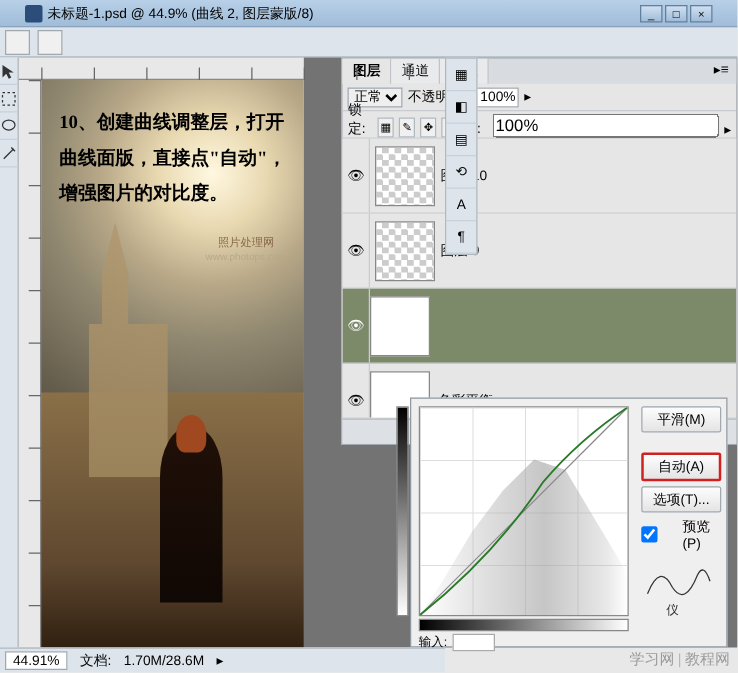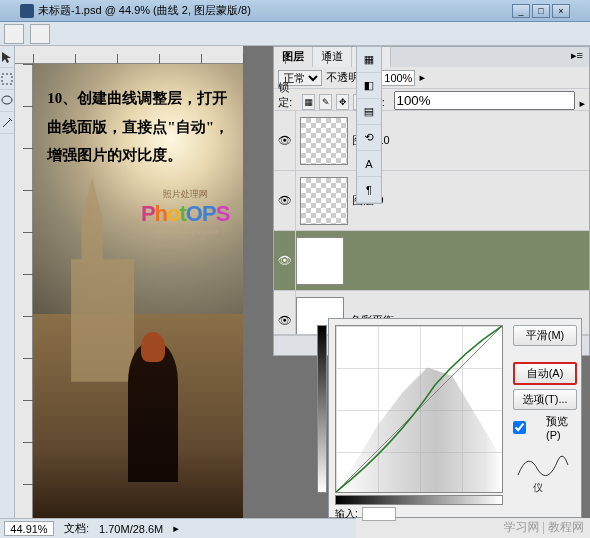--- a/index.html
+++ b/index.html
@@ -167,21 +167,20 @@
         <div class="tick" style="top:378px"></div>
         <div class="tick" style="top:420px"></div>
     </div>
     <div class="canvas">
       <div class="sky"></div>
       <div class="castle"></div>
       <div class="figure"></div>
       <div class="overlay-text">10、创建曲线调整层，打开曲线面版，直接点"自动"，增强图片的对比度。</div>
       <div class="logo">
         <div class="tag">照片处理网</div>
-        <div class="photops"><span>P</span><span>h</span><span>o</span><span>t</span><span>O</span><span>P</span><span>S</span></div>
         <div class="url">www.photops.com</div>
       </div>
     </div>
   </div>
 
   <div class="right">
     <div class="layers-panel">
       <div class="panel-tabs">
         <div class="tab active">图层</div>
         <div class="tab">通道</div>

